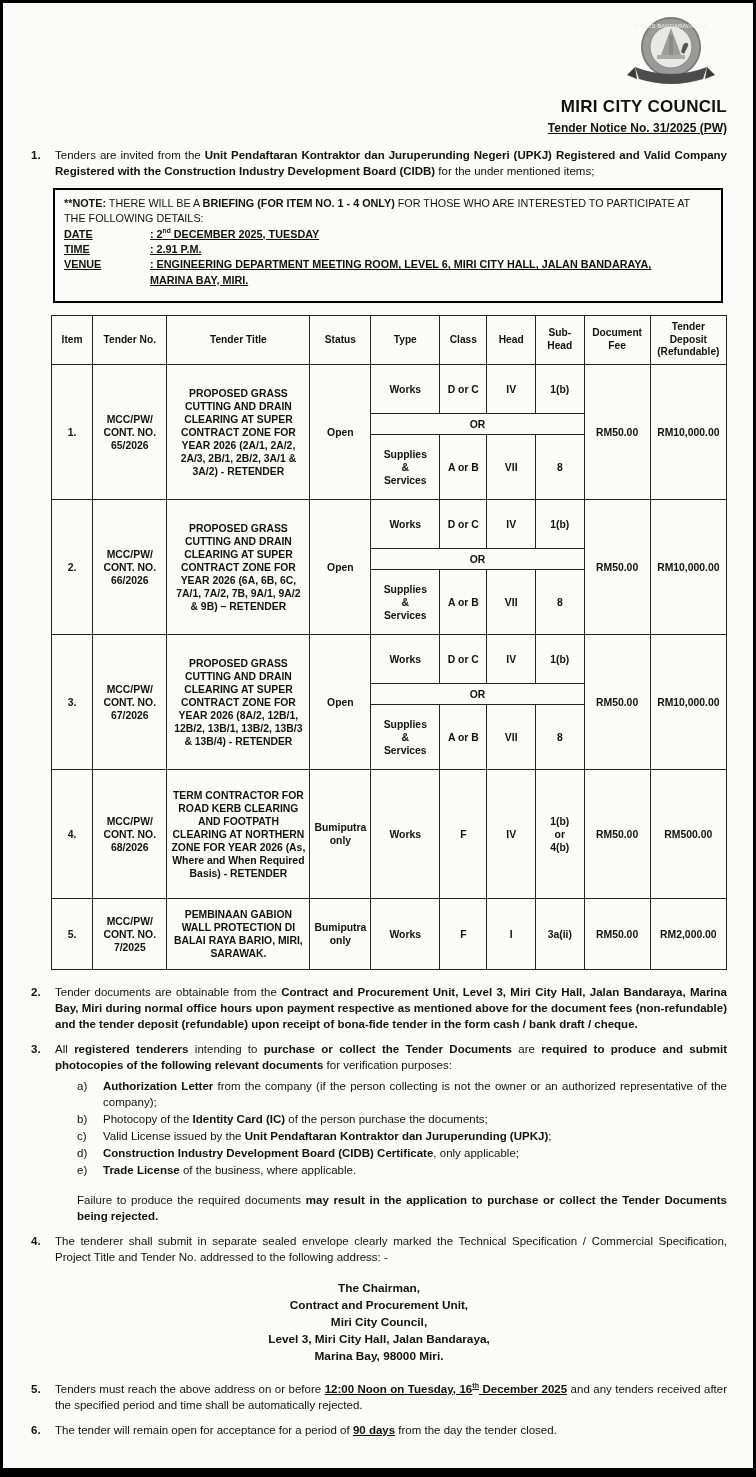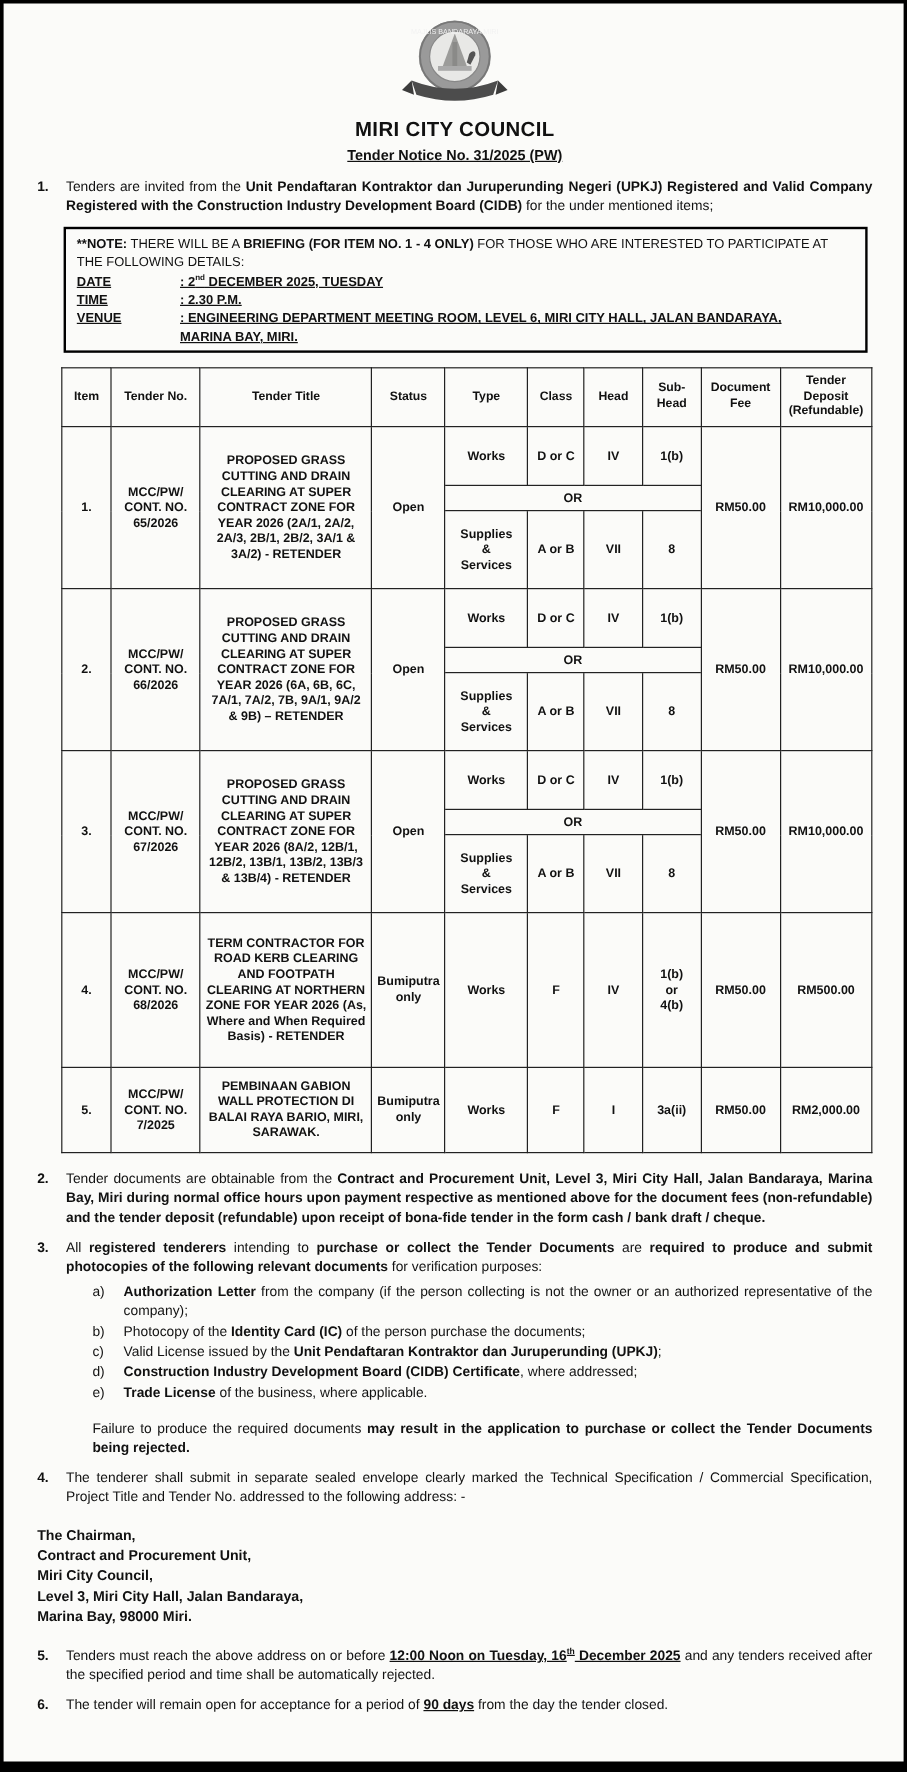--- a/index.html
+++ b/index.html
@@ -8,31 +8,31 @@
     background:#fbfbf9;color:#111;
     border:3px solid #000;border-bottom:9px solid #000;
     padding:10px 26px 8px 28px;
     font-family:"Liberation Sans",sans-serif;
     font-size:11.5px;line-height:1.4;
   }
   .b{font-weight:bold}
   .u{text-decoration:underline}
   sup{font-size:.62em;line-height:0;}
   
-  .hdr{text-align:center;}
+  .hdr{text-align:right;}
   .logo{display:inline-block;margin-top:2px;}
   .council-name{font-size:17px;font-weight:bold;margin:2px 0 0;letter-spacing:.3px;}
   .notice-title{font-size:12px;font-weight:bold;text-decoration:underline;margin:1px 0 10px;}
   
   .sec{display:flex;margin:9px 0;}
   .sec .num{flex:none;width:24px;font-weight:bold;}
   .sec .ptxt{flex:1;text-align:justify;}
   
   .notebox{
-    border:2px solid #000;margin:6px 4px 12px 22px;padding:6px 9px 3px;
+    border:2px solid #000;margin:6px 4px 12px 22px;padding:6px 9px 13px;
     font-size:10.8px;line-height:1.42;background:#fbfbf9;
   }
   .kv{display:flex;text-decoration:underline;}
   .kv .kl{flex:none;width:86px;font-weight:bold;}
   .kv .kv-val{flex:1;font-weight:bold;white-space:pre-line;}
   
   table.tender{border-collapse:collapse;margin:2px 0 14px 20px;width:calc(100% - 20px);
     font-size:10.4px;line-height:1.25;}
   table.tender th,table.tender td{
     border:1px solid #222;padding:3px 4px;text-align:center;vertical-align:middle;
@@ -43,21 +43,21 @@
   td.or-cell{height:14px;padding:1px;}
   td.works-cell{height:42px;}
   td.supp-cell{height:58px;}
   
   .doclist{margin:2px 0 2px 46px;}
   .doclist .li{display:flex;margin:1px 0;}
   .doclist .ll{flex:none;width:26px;}
   .doclist .lt{flex:1;text-align:justify;}
   .failure{margin:14px 0 4px 46px;text-align:justify;}
   
-  .addr{ text-align:left;font-weight:bold;margin:14px 0 16px;line-height:1.45;font-size:11.8px;}
+  .addr{ text-align:center;font-weight:bold;margin:14px 0 16px;line-height:1.45;font-size:11.8px;}
 </style>
 </head>
 <body>
 
 <div class="page">
 
   <div class="hdr">
     <span class="logo">
       <svg width="112" height="74" viewBox="0 0 112 74">
         <circle cx="56" cy="32" r="30" fill="#9a9a9a"></circle>
@@ -83,21 +83,21 @@
   </div>
 
   <div class="notebox">
     <div><span class="b">**NOTE:</span><span> THERE WILL BE A </span><span class="b">BRIEFING (FOR ITEM NO. 1 - 4 ONLY)</span><span> FOR THOSE WHO ARE INTERESTED TO PARTICIPATE AT THE FOLLOWING DETAILS:</span></div>
     <div class="kv">
       <span class="kl">DATE</span>
       <span class="kv-val"><span class="b">:  2</span><sup class="b">nd</sup><span class="b"> DECEMBER 2025, TUESDAY</span></span>
     </div>
     <div class="kv">
       <span class="kl">TIME</span>
-      <span class="kv-val">:  2.30 P.M.</span>
+      <span class="kv-val">:  2.91 P.M.</span>
     </div>
     <div class="kv">
       <span class="kl">VENUE</span>
       <span class="kv-val">: ENGINEERING DEPARTMENT MEETING ROOM, LEVEL 6, MIRI CITY HALL, JALAN BANDARAYA,
 MARINA BAY, MIRI.</span>
     </div>
   </div>
 
   <table class="tender">
     <colgroup>
@@ -262,21 +262,21 @@
     <div class="li">
       <span class="ll">b)</span>
       <span class="lt"><span>Photocopy of the </span><span class="b">Identity Card (IC)</span><span> of the person purchase the documents;</span></span>
     </div>
     <div class="li">
       <span class="ll">c)</span>
       <span class="lt"><span>Valid License issued by the </span><span class="b">Unit Pendaftaran Kontraktor dan Juruperunding (UPKJ)</span><span>;</span></span>
     </div>
     <div class="li">
       <span class="ll">d)</span>
-      <span class="lt"><span class="b">Construction Industry Development Board (CIDB) Certificate</span><span>, where addressed;</span></span>
+      <span class="lt"><span class="b">Construction Industry Development Board (CIDB) Certificate</span><span>, only applicable;</span></span>
     </div>
     <div class="li">
       <span class="ll">e)</span>
       <span class="lt"><span class="b">Trade License</span><span> of the business, where applicable.</span></span>
     </div>
   </div>
 
   <div class="failure"><span>Failure to produce the required documents </span><span class="b">may result in the application to purchase or collect the Tender Documents being rejected.</span></div>
 
   <div class="sec">

